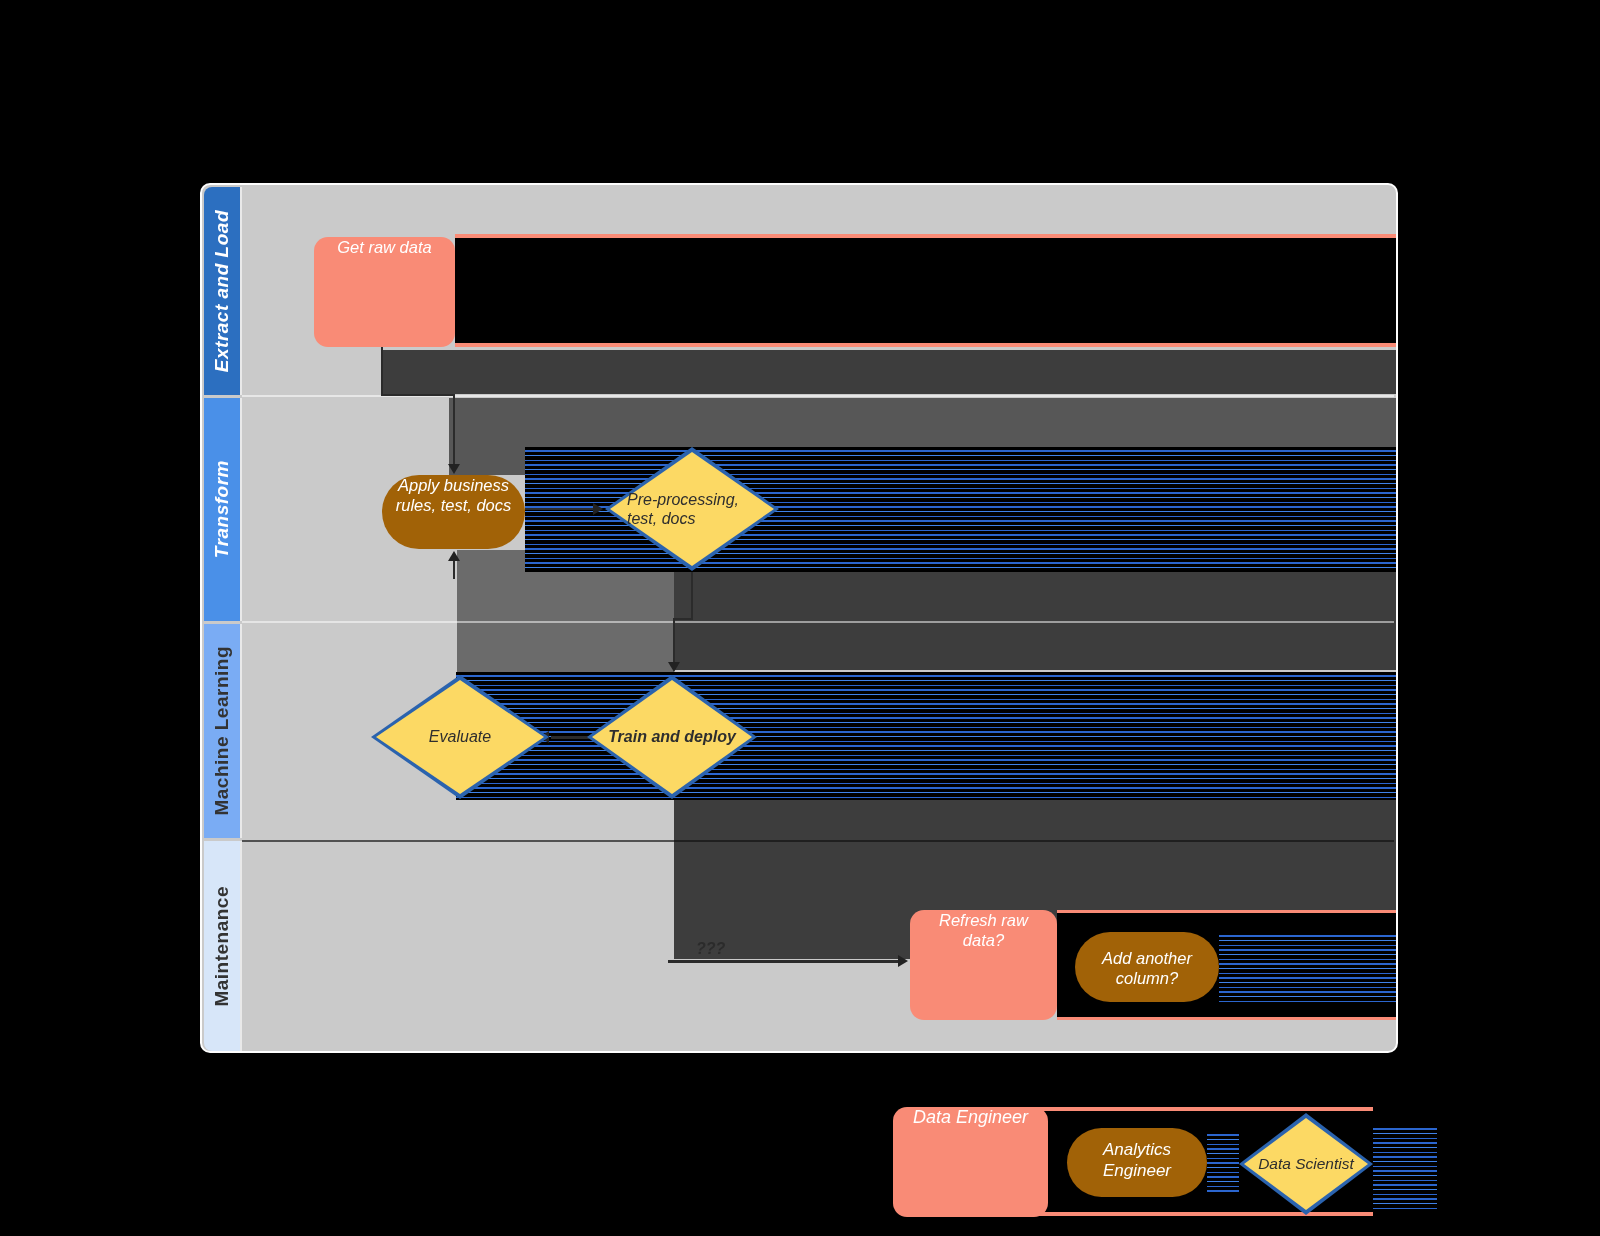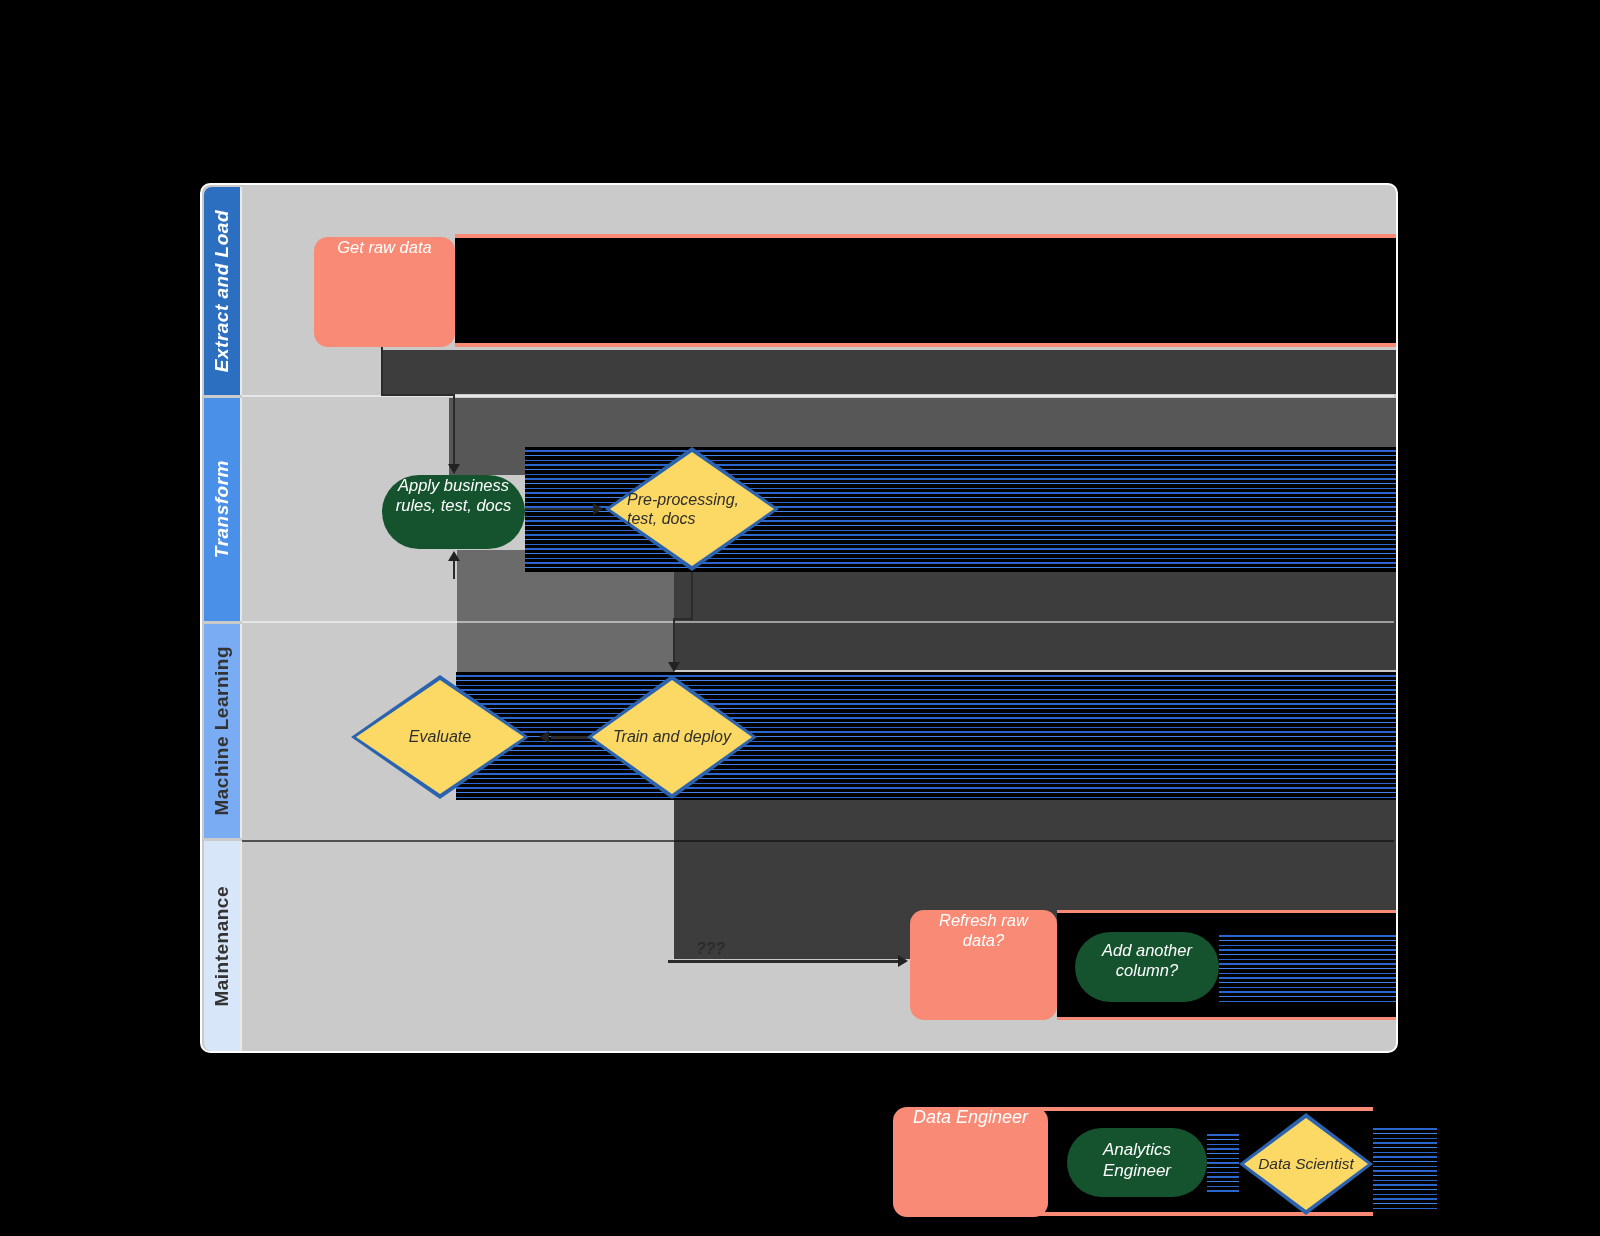--- a/index.html
+++ b/index.html
@@ -28,21 +28,21 @@
   .arrow.down{border-left:6px solid transparent;border-right:6px solid transparent;border-top:10px solid #222;}
   .arrow.up{border-left:6px solid transparent;border-right:6px solid transparent;border-bottom:10px solid #222;}
   .arrow.right{border-top:6px solid transparent;border-bottom:6px solid transparent;border-left:10px solid #222;}
   .arrow.left{border-top:6px solid transparent;border-bottom:6px solid transparent;border-right:10px solid #222;}
   .conn-label{z-index:12;font-style:italic;font-size:16px;color:#2b2b2b;font-weight:bold;}
 
   
   .node{z-index:20;display:flex;align-items:flex-start;justify-content:center;text-align:center;}
   .node .lbl{font-style:italic;font-size:16.5px;line-height:1.22;}
   .rect-node{background:#f98b76;border-radius:14px;color:#fff;}
-  .stadium-node{background:#14532d;color:#fff;}
+  .stadium-node{background:#a16207;color:#fff;}
   .diamond{z-index:20;}
   .diamond .dia-border{position:absolute;inset:0;background:#2b63ae;
       clip-path:polygon(50% 0,100% 50%,50% 100%,0 50%);}
   .diamond .dia-fill{position:absolute;inset:5px;background:#fcd964;
       clip-path:polygon(50% 0,100% 50%,50% 100%,0 50%);}
   .diamond .lbl{position:absolute;inset:0;display:flex;align-items:center;justify-content:center;
       text-align:left;font-style:italic;font-size:16px;color:#2e2e2e;line-height:1.2;}
 </style>
 </head>
 <body>
@@ -110,37 +110,37 @@
   <div class="abs node stadium-node" style="left:180px;top:290px;width:143px;height:74px;border-radius:37px;padding:0 12px;">
     <span class="lbl">Apply business rules, test, docs</span>
   </div>
 
   <div class="abs diamond" style="left:403px;top:262px;width:174px;height:124px;">
     <div class="dia-border"></div>
     <div class="dia-fill"></div>
     <div class="lbl" style="padding:0 22px;">Pre-processing, test, docs</div>
   </div>
 
-  <div class="abs diamond" style="left:149px;top:490px;width:178px;height:124px;">
+  <div class="abs diamond" style="left:169px;top:490px;width:178px;height:124px;">
     <div class="dia-border"></div>
     <div class="dia-fill"></div>
     <div class="lbl">Evaluate</div>
   </div>
 
-  <div class="abs diamond" style="left:385px;top:490px;width:170px;height:124px;">
+  <div class="abs diamond" style="left:385px;top:490px;width:170px;height:124px;font-weight:bold;">
     <div class="dia-border"></div>
     <div class="dia-fill"></div>
     <div class="lbl">Train and deploy</div>
   </div>
 
   <div class="abs node rect-node" style="left:708px;top:725px;width:147px;height:110px;">
     <span class="lbl" style="padding:0 24px;">Refresh raw data?</span>
   </div>
 
-  <div class="abs node stadium-node" style="left:873px;top:747px;width:144px;height:70px;border-radius:35px;padding:8px 14px;">
+  <div class="abs node stadium-node" style="left:873px;top:747px;width:144px;height:70px;border-radius:35px;padding:16px 14px;">
     <span class="lbl">Add another column?</span>
   </div>
 
 </div>
 
 <div class="abs" style="left:1033px;top:1107px;width:340px;height:4px;background:#f98b76;z-index:4;"></div>
 <div class="abs" style="left:1033px;top:1212px;width:340px;height:4px;background:#f98b76;z-index:4;"></div>
 <div class="abs stripes" style="left:1207px;top:1131px;width:32px;height:64px;z-index:3;"></div>
 <div class="abs stripes" style="left:1373px;top:1125px;width:64px;height:84px;z-index:3;"></div>
 

